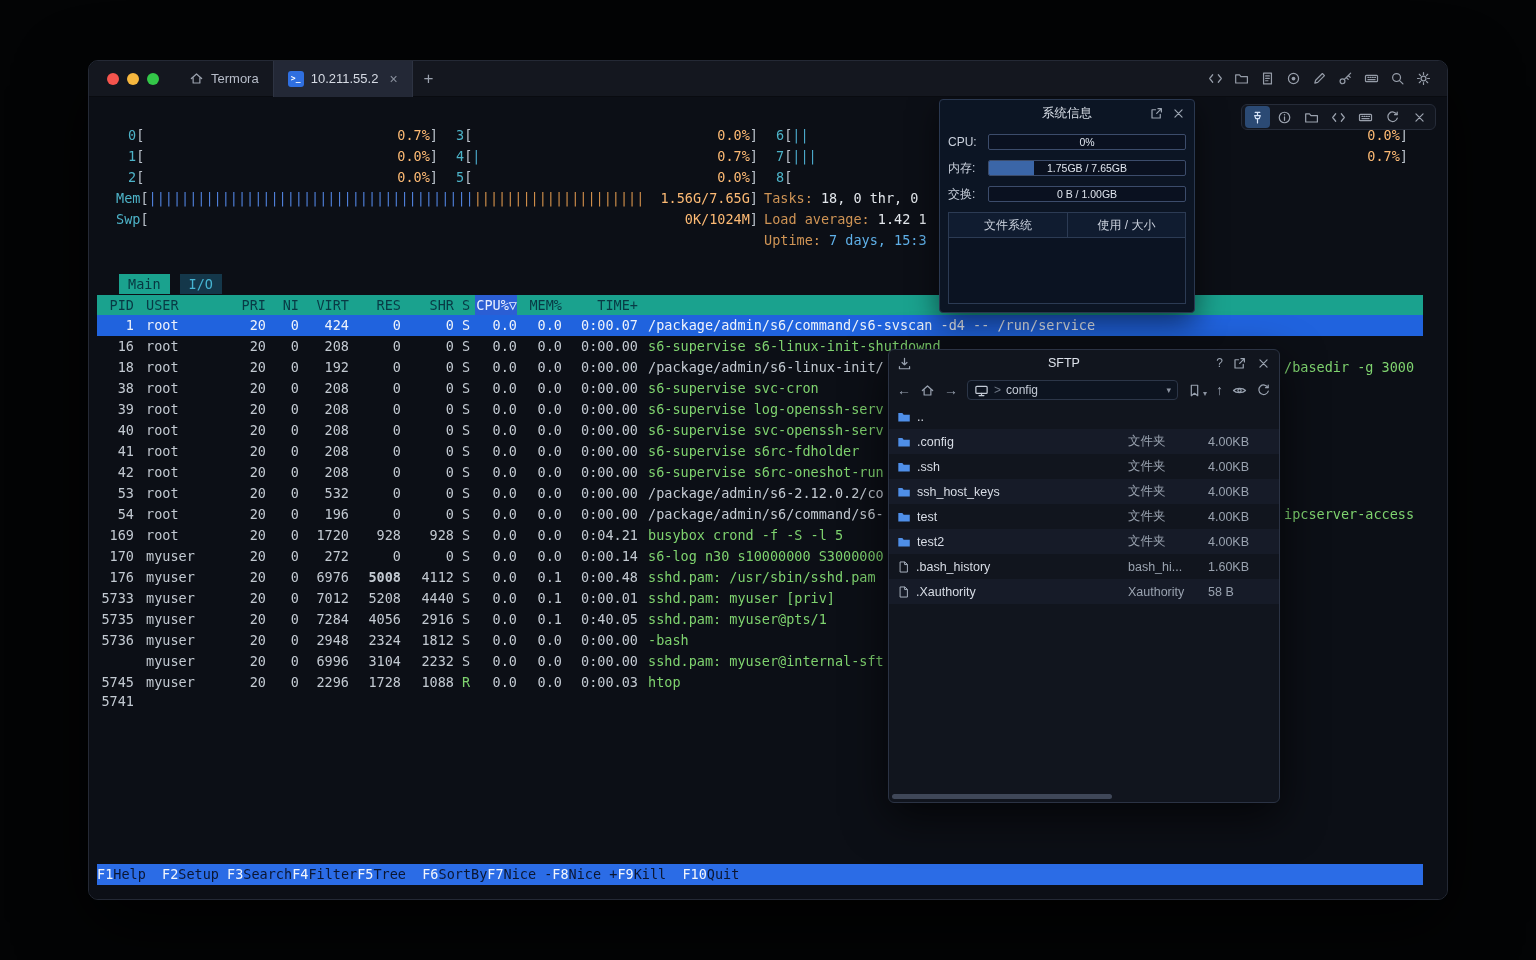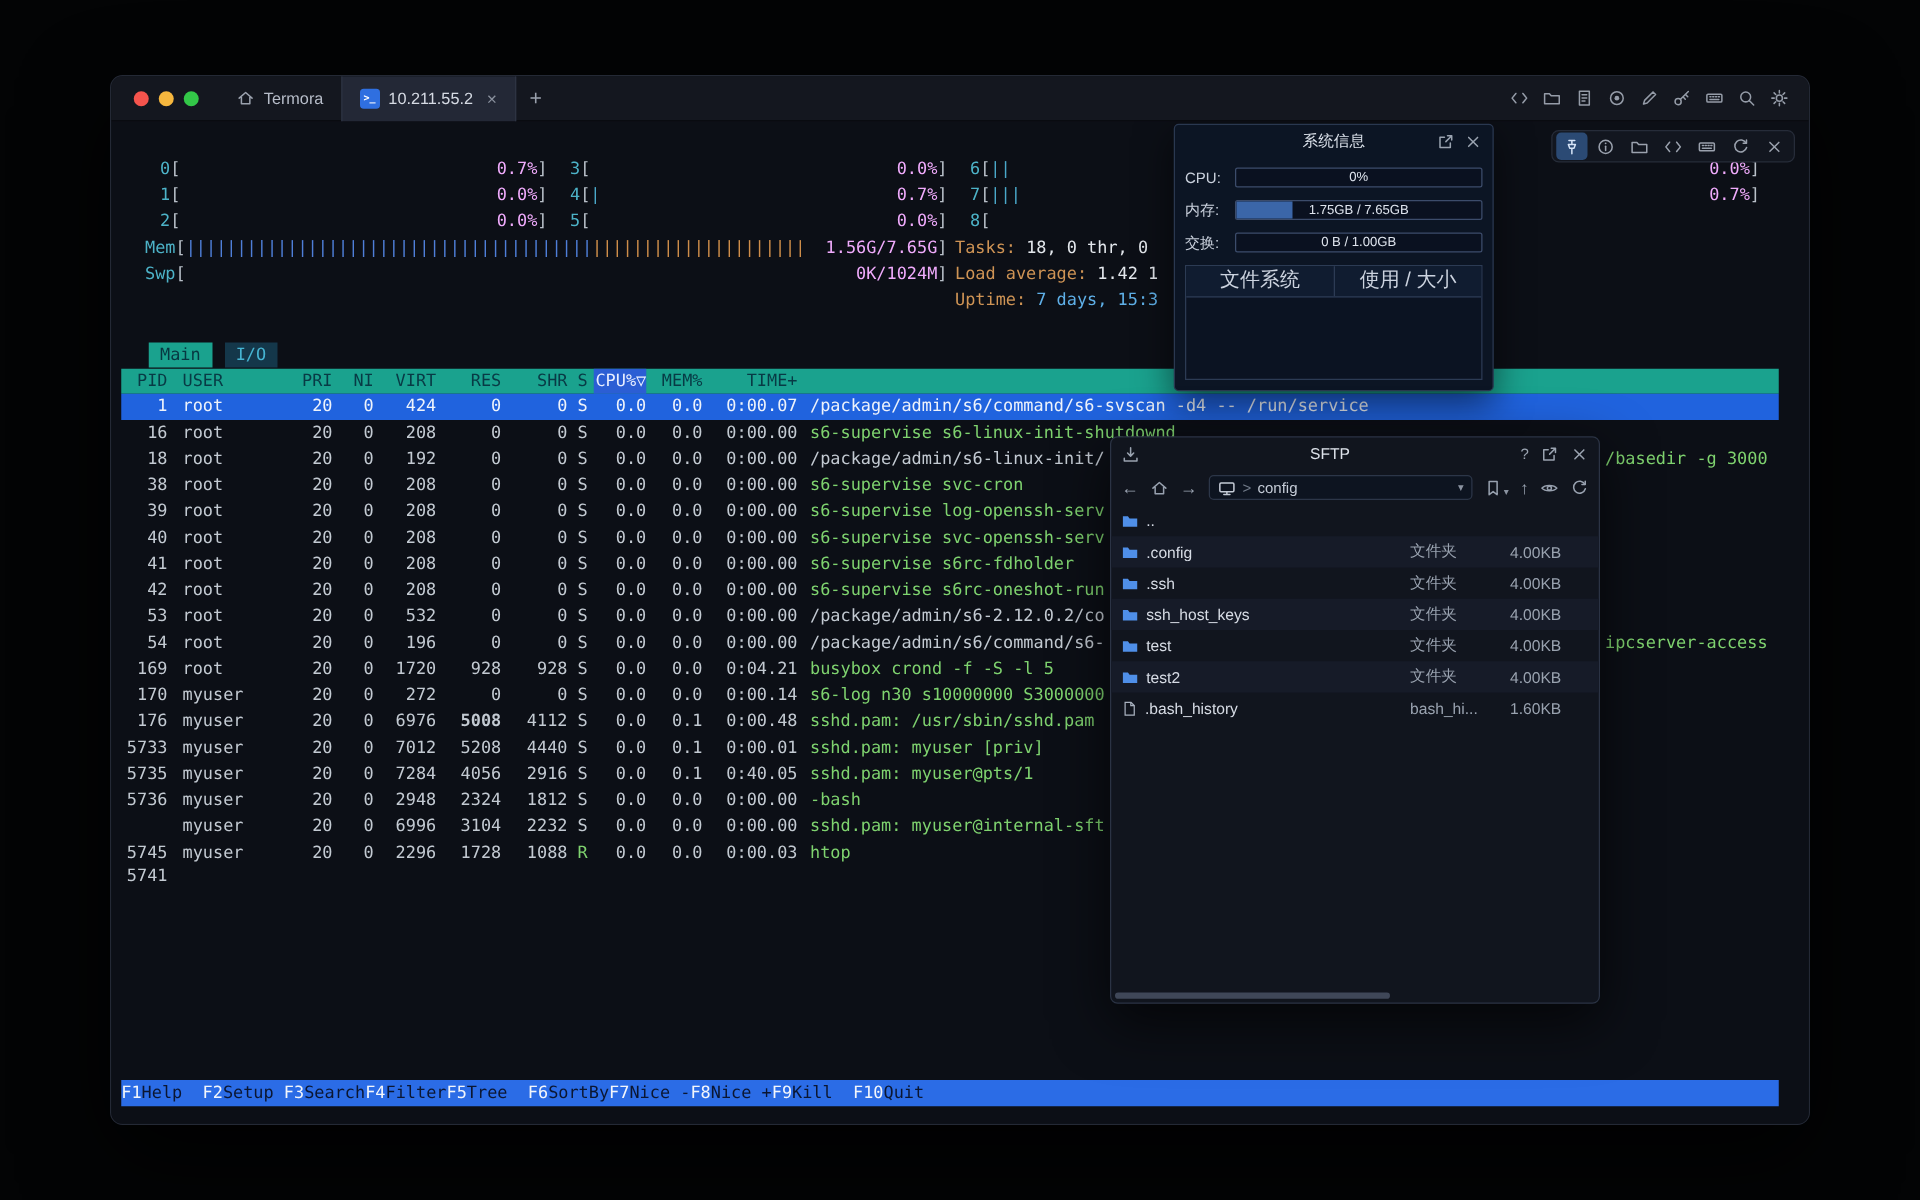--- a/index.html
+++ b/index.html
@@ -24,21 +24,21 @@
 
 .terminal{position:absolute;left:0;right:0;top:36px;bottom:0;background:#0c0f16;font:13.5px/21px "DejaVu Sans Mono",monospace;color:#c3cad2;overflow:hidden;z-index:1}
 .terminal>div{position:absolute}
 .meter{display:flex;height:21px;white-space:pre}
 .mid{color:#4db3c8}
 .mbr{color:#b9c0c9}
 .mticks{color:#4aa8c9}
 .tused{color:#4f7fd9}
 .tcache{color:#cf8e4a}
 .mfill{flex:1}
-.mval{color:#f0abfc}
+.mval{color:#fdba74}
 .stat{height:21px;white-space:pre}
 .slabel{color:#cf9455}
 .sval.white{color:#e3e7ec}
 .sval.cyan{color:#5fb0e8}
 .htabs{display:flex;gap:10px;height:20px}
 .htab{padding:0 9px;line-height:20px}
 .htab.active{background:#1aa28e;color:#073741}
 .htab:not(.active){background:#14374a;color:#46b4d2}
 .phead{left:8px;top:198px;width:1326px;height:20px;background:#1aa28e}
 .phead .f{position:absolute;color:#083a45;line-height:20px;white-space:pre}
@@ -58,21 +58,21 @@
 
 .sysinfo{position:absolute;left:850px;top:38px;width:256px;height:214px;background:#0c1524;border:1px solid #2a3850;border-radius:4px;z-index:15;color:#ccd3df;box-shadow:0 10px 30px rgba(0,0,0,.55)}
 .si-title{position:relative;height:26px}
 .si-t{position:absolute;left:0;right:0;text-align:center;line-height:26px;color:#dbe1ea;font-size:12.5px}
 .si-ticons{position:absolute;right:8px;top:0;height:26px;display:flex;align-items:center;gap:7px;color:#9aa3b0;z-index:2}
 .si-row{display:flex;align-items:center;height:20px;margin:6px 8px 0;gap:6px}
 .si-label{width:34px;color:#c9d0dc;font-size:12px}
 .si-bar{flex:1;height:16px;position:relative;background:#0a1120;border:1px solid #3c4c6b;border-radius:2px;overflow:hidden}
 .si-fill{position:absolute;left:0;top:0;bottom:0;background:#3b66a8}
 .si-bartext{position:absolute;left:0;right:0;text-align:center;font-size:10.5px;line-height:14px;color:#dfe5ee}
-.si-table{position:absolute;left:8px;right:8px;top:112px;bottom:8px;border:1px solid #2c3b54;font-size:16px;background:#0b1322}
+.si-table{position:absolute;left:8px;right:8px;top:112px;bottom:8px;border:1px solid #2c3b54;font-size:12px;background:#0b1322}
 .si-thead{display:flex;height:25px;line-height:24px;border-bottom:1px solid #2c3b54;background:#101c30;color:#ccd3df}
 .si-thead span{text-align:center}
 .si-thead span:first-child{width:119px;border-right:1px solid #2c3b54}
 .si-thead span:last-child{flex:1}
 .si-trow{display:flex;height:25px;line-height:25px;color:#d2d8e2;border-bottom:1px solid #233048}
 .si-trow span:first-child{width:119px;padding-left:8px;border-right:1px solid #2c3b54}
 .si-trow span:last-child{flex:1;padding-left:6px}
 
 .sftp{position:absolute;left:799px;top:288px;width:392px;height:454px;background:#11151e;border:1px solid #2b3344;border-radius:6px;box-shadow:0 14px 44px rgba(0,0,0,.65);z-index:20;font-size:12.5px;color:#d2d8e2}
 .sftp-title{display:grid;grid-template-columns:26px 1fr 66px;align-items:center;height:26px;padding:0 8px;color:#9aa3b0}
@@ -658,20 +658,33 @@
               <svg width="13" height="14" viewBox="0 0 16 16" fill="none" stroke="#aab3c0" stroke-width="1.2">
                 <path d="M3.8 1.8 h5.8 L12.8 4.8 v9.4 H3.8 z"></path>
                 <path d="M9.4 1.8 v3.2 h3.4"></path>
               </svg>
             </span>
             <span>.bash_history</span>
           </span>
           <span class="fc2">bash_hi...</span>
           <span class="fc3">1.60KB</span>
         </div>
+        <div class="sftp-row alt">
+          <span class="fc1">
+            <span class="ficon">
+              <svg width="13" height="14" viewBox="0 0 16 16" fill="none" stroke="#aab3c0" stroke-width="1.2">
+                <path d="M3.8 1.8 h5.8 L12.8 4.8 v9.4 H3.8 z"></path>
+                <path d="M9.4 1.8 v3.2 h3.4"></path>
+              </svg>
+            </span>
+            <span>.Xauthority</span>
+          </span>
+          <span class="fc2">Xauthority</span>
+          <span class="fc3">58 B</span>
+        </div>
       </div>
     <div class="sftp-hscroll"></div>
   </div>
 
   <div class="minibar" id="minibar">
       <span class="mi active">
         <svg width="15" height="15" viewBox="0 0 16 16" fill="none" stroke="currentColor" stroke-width="1.3" stroke-linecap="round" stroke-linejoin="round">
           <path d="M5.5 2.5 h5 M8 2.5 v3.5 M5 6 h6 l-1.2 3.2 H6.2 z M8 9.2 V13.8"></path>
         </svg>
       </span>

